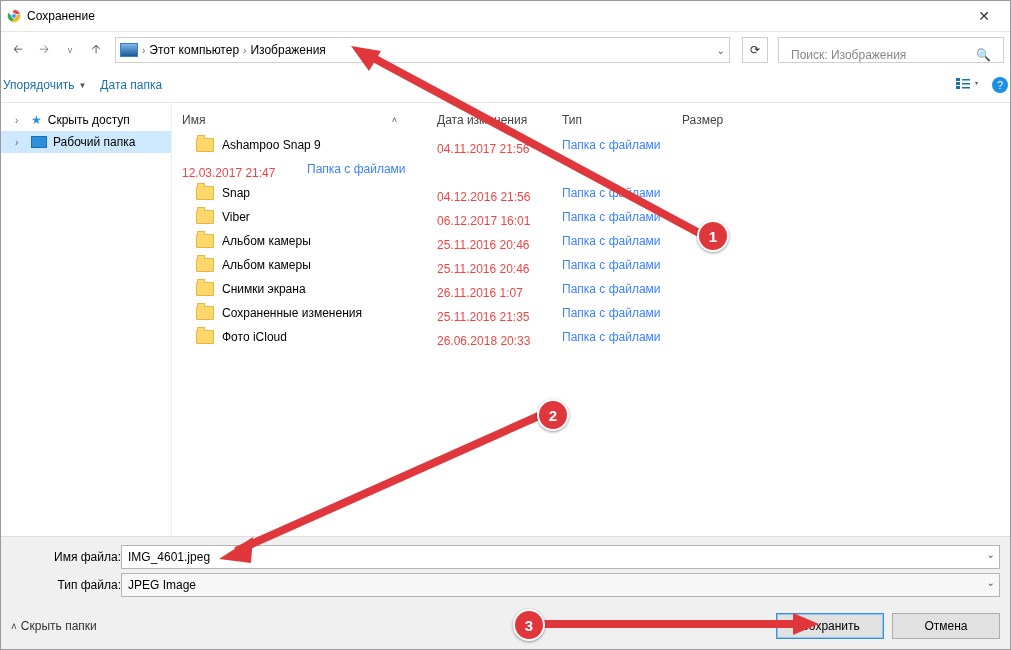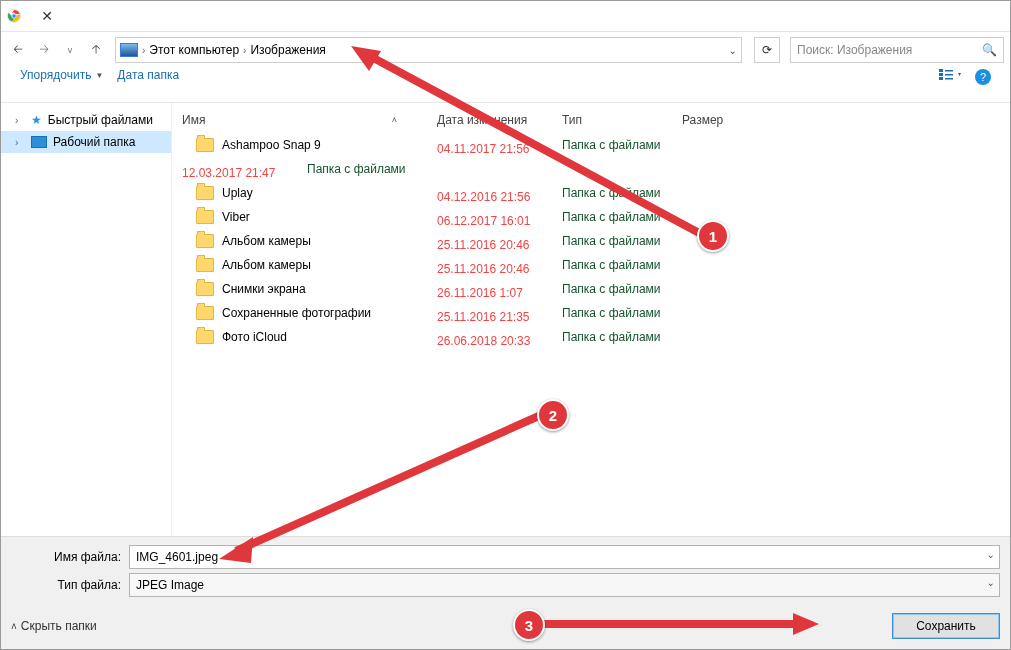--- a/index.html
+++ b/index.html
@@ -11,23 +11,23 @@
 .titlebar .close{width:40px;text-align:center;font-size:14px;color:#333;cursor:default;}
 .navbar{height:32px;display:flex;align-items:center;padding:2px 6px;gap:4px;}
 .nav-btn{width:22px;height:22px;display:flex;align-items:center;justify-content:center;color:#777;}
 .nav-btn.enabled{color:#333;}
 .addrbar{flex:1;height:24px;border:1px solid #cfcfcf;display:flex;align-items:center;padding:0 4px;gap:4px;margin:0 4px;background:#fff;}
 .addr-icon{width:16px;height:12px;border:1px solid #3a7bd5;background:linear-gradient(#7db9e8,#1e5799);display:inline-block;}
 .crumb{display:flex;align-items:center;gap:4px;}
 .crumb-sep{color:#666;font-size:10px;}
 .addr-tail{margin-left:auto;display:flex;align-items:center;gap:6px;color:#555;}
 .refresh-btn{width:24px;height:24px;border:1px solid #cfcfcf;display:flex;align-items:center;justify-content:center;margin-left:4px;color:#333;}
-.searchbox{width:200px;height:24px;border:1px solid #cfcfcf;display:flex;align-items:center;padding:0 6px;color:#888;margin-left:6px;background:#fff;}
+.searchbox{width:200px;height:24px;border:1px solid #cfcfcf;display:flex;align-items:flex-end;padding:0 12px;color:#888;margin-left:6px;background:#fff;}
 .search-ph{flex:1;}
-.toolbar{height:34px;border-bottom:1px solid #e5e5e5;display:flex;align-items:flex-start;padding:0 19px;gap:14px;background:#fff;}
+.toolbar{height:34px;border-bottom:1px solid #e5e5e5;display:flex;align-items:center;padding:0 2px;gap:14px;background:#fff;}
 .toolbar .tb-item{color:#1a6fb3;display:flex;align-items:center;gap:4px;}
 .toolbar .spacer{flex:1;}
 .tb-right{display:flex;align-items:center;gap:12px;}
 .view-icon{color:#1a6fb3;}
 .help-icon{width:16px;height:16px;border-radius:50%;background:#1a8fe3;color:#fff;display:flex;align-items:center;justify-content:center;font-size:11px;}
 .body{display:flex;height:440px;}
 .sidebar{width:170px;border-right:1px solid #eee;padding-top:6px;}
 .sb-item{display:flex;align-items:center;gap:6px;padding:4px 8px 4px 14px;}
 .sb-item .chevron{width:10px;color:#666;font-size:10px;}
 .sb-quick{color:#000;}
@@ -40,25 +40,25 @@
 .col-name{width:255px;display:flex;align-items:center;}
 .col-date{width:125px;}
 .col-type{width:120px;}
 .col-size{width:80px;}
 .sort-caret{font-size:9px;color:#555;margin-left:auto;margin-right:40px;}
 .row{display:flex;align-items:center;padding:2px 0 2px 10px;height:20px;}
 .row .col-name{display:flex;align-items:center;gap:8px;}
 .folder-icon{width:16px;height:12px;background:#ffd76a;border:1px solid #e0b84a;border-radius:1px;position:relative;margin-left:14px;}
 .folder-icon::before{content:"";position:absolute;top:-4px;left:0;width:6px;height:3px;background:#ffd76a;border:1px solid #e0b84a;border-bottom:none;border-radius:1px 1px 0 0;}
 .date{color:#ef4444;margin-top:8px;}
-.type{color:#14532d;}
+.type{color:#3b82f6;}
 .footer{position:absolute;bottom:0;left:0;right:0;background:#f0f0f0;border-top:1px solid #ddd;}
 .fields{padding:8px 10px 6px 10px;}
 .fld{display:flex;align-items:center;margin-bottom:4px;}
-.fld label{width:110px;text-align:right;padding-right:8px;}
+.fld label{width:110px;text-align:right;}
 .fld .input{flex:1;height:22px;border:1px solid #b5b5b5;background:#fff;display:flex;align-items:center;padding:0 6px;position:relative;}
 .fld .input .dd{position:absolute;right:4px;top:3px;color:#555;font-size:10px;}
 .actions{display:flex;align-items:center;padding:6px 10px 10px 10px;gap:8px;}
 .actions .hide{display:flex;align-items:center;gap:4px;color:#333;}
 .actions .spacer{flex:1;}
 .btn{min-width:86px;height:24px;border:1px solid #adadad;background:#e1e1e1;display:flex;align-items:center;justify-content:center;padding:0 10px;}
 .btn.primary{border:1px solid #3a8fd6;box-shadow:0 0 0 1px #8ec7f2 inset;}
 .annot{position:absolute;pointer-events:none;}
 .badge{width:28px;height:28px;border-radius:50%;background:#e0373c;border:2px solid #fff;box-shadow:0 1px 3px rgba(0,0,0,0.4);color:#fff;display:flex;align-items:center;justify-content:center;font-weight:bold;font-size:15px;position:absolute;}
 svg.arrow{position:absolute;overflow:visible;}
@@ -74,20 +74,21 @@
     <span class="chrome-icon">
       <svg width="14" height="14" viewBox="0 0 14 14">
           <circle cx="7" cy="7" r="6.5" fill="#fff" stroke="#ccc" stroke-width="0.5"></circle>
           <path d="M7 1 A6 6 0 0 1 12.7 5 L8.5 5 A2.5 2.5 0 0 0 5.2 3.7 Z" fill="#ea4335"></path>
           <path d="M12.7 5 A6 6 0 0 1 4.8 12.6 L6.9 9.4 A2.5 2.5 0 0 0 9.4 6.5 Z" fill="#fbbc05"></path>
           <path d="M4.8 12.6 A6 6 0 0 1 1.8 3.8 L4.6 7.3 A2.5 2.5 0 0 0 6.9 9.5 Z" fill="#34a853"></path>
           <circle cx="7" cy="7" r="2.6" fill="#4285f4"></circle>
           <circle cx="7" cy="7" r="2.2" fill="#4285f4" stroke="#fff" stroke-width="0.8"></circle>
         </svg>
     </span>
+    <span class="title">Сохранение</span>
     <span class="close">✕</span>
   </div>
 
   <div class="navbar">
     <span class="nav-btn enabled">🡠</span>
     <span class="nav-btn">🡢</span>
     <span class="nav-btn" style="font-size:9px;">v</span>
     <span class="nav-btn enabled">🡡</span>
     <div class="addrbar">
       <span class="addr-icon"></span>
@@ -127,21 +128,21 @@
       </span>
       <span class="help-icon">?</span>
     </div>
   </div>
 
   <div class="body">
     <div class="sidebar">
       <div class="sb-item sb-quick">
         <span class="chevron">›</span>
         <span class="sb-star">★</span>
-        <span>Быстрый файлами</span>
+        <span>Скрыть доступ</span>
       </div>
       <div class="sb-item sb-desktop">
         <span class="chevron">›</span>
         <span class="sb-desk-icon"></span>
         <span>Рабочий папка</span>
       </div>
     </div>
 
     <div class="main">
       <div class="cols">
@@ -164,21 +165,21 @@
             <div class="col-size"></div>
           </div>
           <div class="row">
             <div class="col-date date">12.03.2017 21:47</div>
             <div class="col-type type">Папка с файлами</div>
             <div class="col-size"></div>
           </div>
           <div class="row">
             <div class="col-name">
               <span class="folder-icon"></span>
-              <span>Uplay</span>
+              <span>Snap</span>
             </div>
             <div class="col-date date">04.12.2016 21:56</div>
             <div class="col-type type">Папка с файлами</div>
             <div class="col-size"></div>
           </div>
           <div class="row">
             <div class="col-name">
               <span class="folder-icon"></span>
               <span>Viber</span>
             </div>
@@ -209,21 +210,21 @@
               <span class="folder-icon"></span>
               <span>Снимки экрана</span>
             </div>
             <div class="col-date date">26.11.2016 1:07</div>
             <div class="col-type type">Папка с файлами</div>
             <div class="col-size"></div>
           </div>
           <div class="row">
             <div class="col-name">
               <span class="folder-icon"></span>
-              <span>Сохраненные фотографии</span>
+              <span>Сохраненные изменения</span>
             </div>
             <div class="col-date date">25.11.2016 21:35</div>
             <div class="col-type type">Папка с файлами</div>
             <div class="col-size"></div>
           </div>
           <div class="row">
             <div class="col-name">
               <span class="folder-icon"></span>
               <span>Фото iCloud</span>
             </div>
@@ -254,20 +255,23 @@
     </div>
     <div class="actions">
       <span class="hide">
         <span style="font-size:10px;">˄</span>
         <span>Скрыть папки</span>
       </span>
       <span class="spacer"></span>
       <div class="btn primary">
         <span>Сохранить</span>
       </div>
+      <div class="btn">
+        <span>Отмена</span>
+      </div>
     </div>
   </div>
 
   <div class="annot" style="left:0;top:0;width:100%;height:100%;">
 
     <svg class="arrow" style="left:0;top:0;" width="1011" height="650">
       <path d="M700 233 L365 53"></path>
       <polygon points="350,45 380,50 368,70"></polygon>
     </svg>
     <div class="badge" style="left:696px;top:219px;">1</div>

